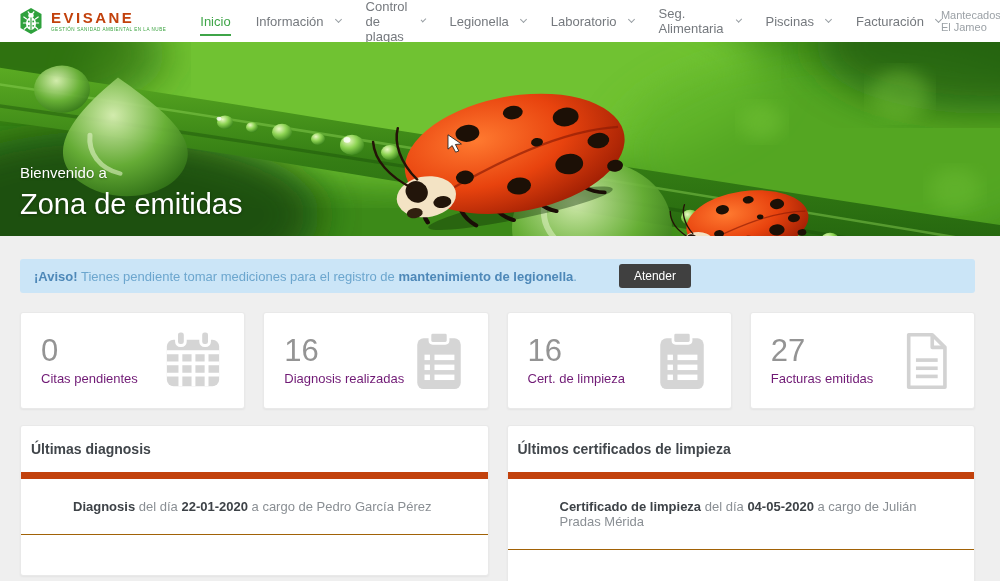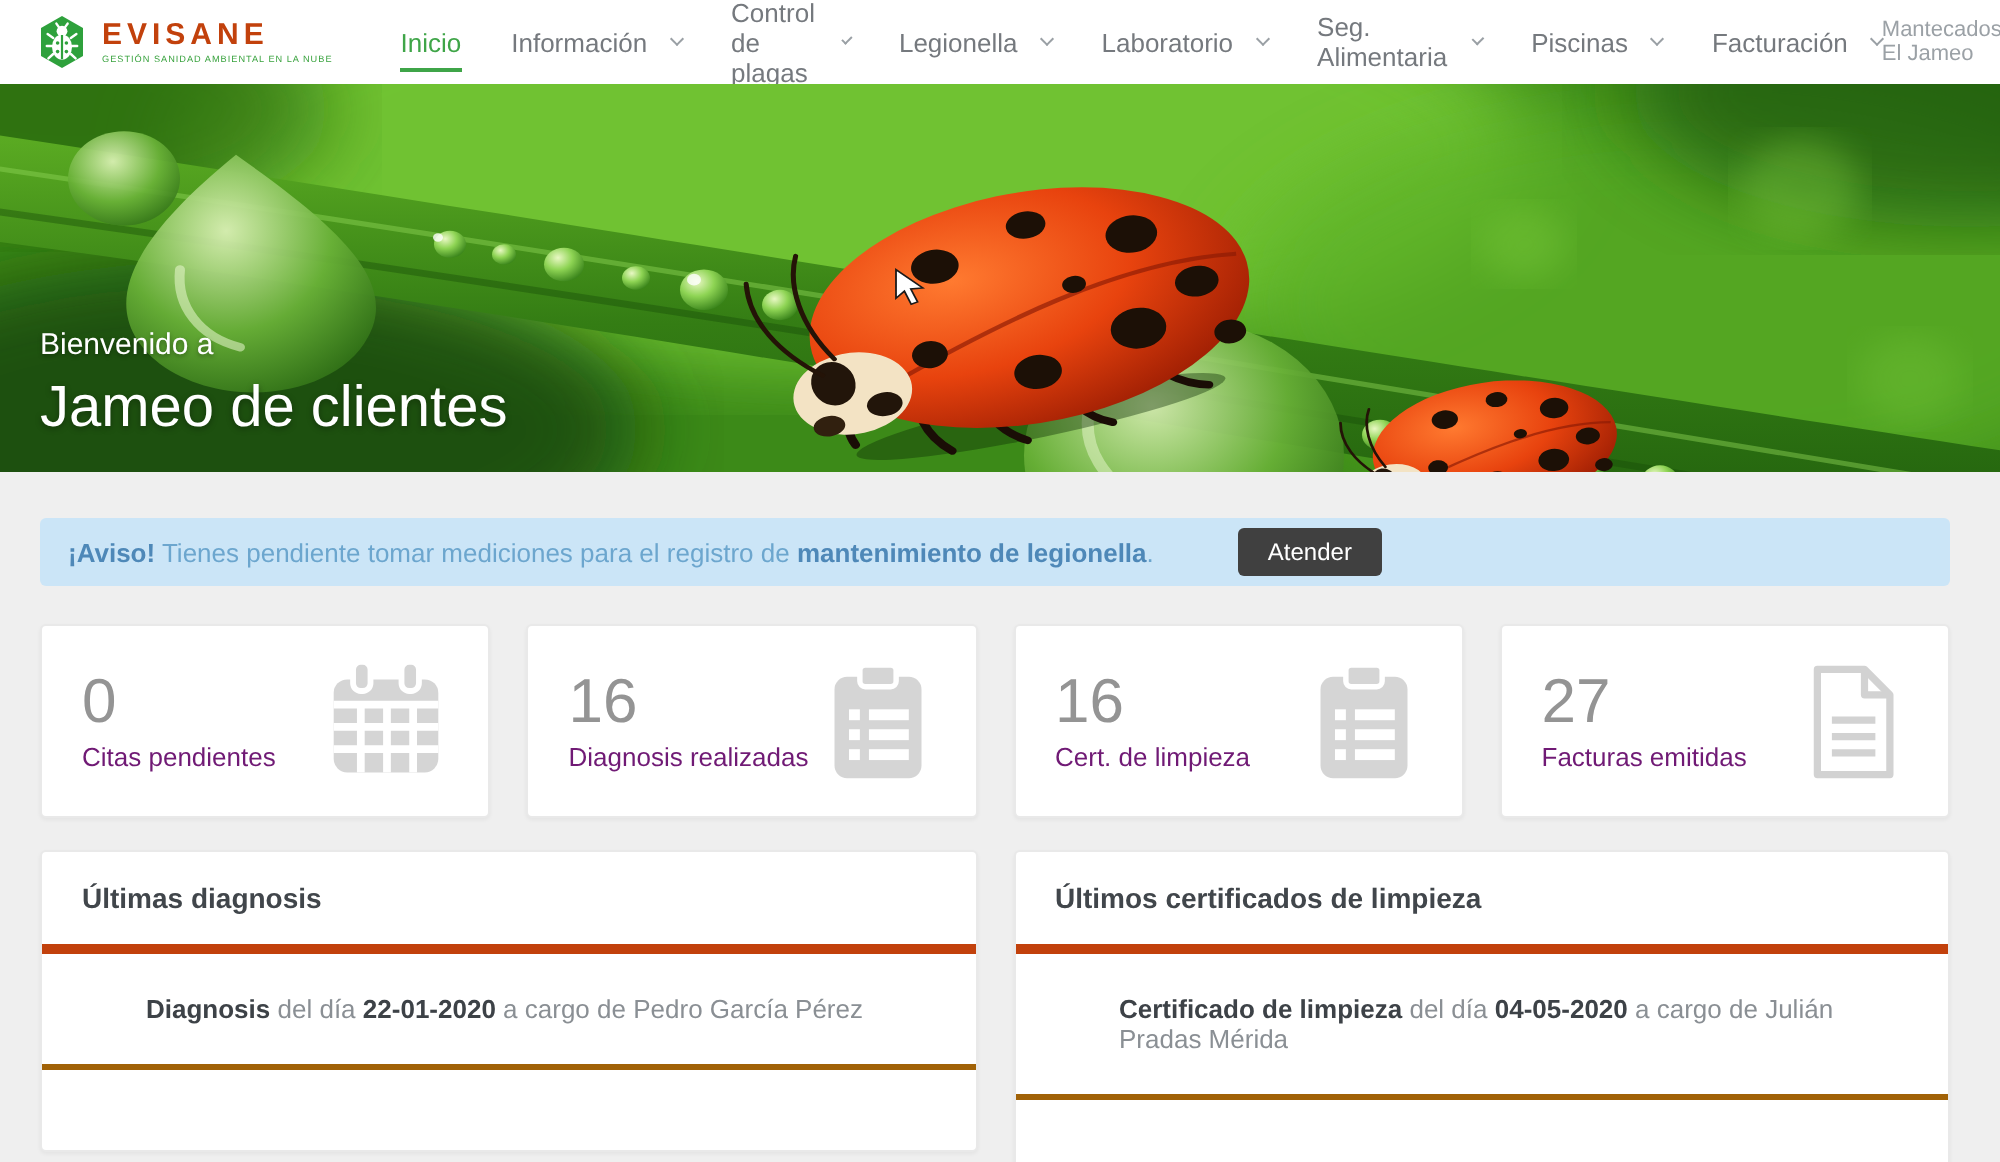--- a/index.html
+++ b/index.html
@@ -46,24 +46,24 @@
   .stat-card { flex:1; height:97px; background:#fff; border:1px solid #e9e9e9; border-radius:3px;
     box-shadow:0 1px 2px rgba(0,0,0,.05); display:flex; align-items:center; padding:0 20px; cursor:pointer; }
   .stat-value { font-size:31px; color:#949494; line-height:1.05; }
   .stat-label { font-size:13px; color:#701a75; margin-top:3px; }
   .stat-icon { margin-left:auto; }
 
   
   .panels { display:flex; gap:18px; margin-top:16px; align-items:flex-start; }
   .panel { flex:1; background:#fff; border:1px solid #e9e9e9; border-radius:3px;
     box-shadow:0 1px 2px rgba(0,0,0,.05); }
-  .panel-header { padding:15px 20px; font-size:14px; font-weight:bold; color:#41464b;
-    border-bottom:5px solid #c2410c; }
+  .panel-header { padding:15px 10px; font-size:14px; font-weight:bold; color:#41464b;
+    border-bottom:7px solid #c2410c; }
   .panel-row { padding:20px 14px 20px 52px; font-size:13px; color:#8a8f94;
-    border-bottom:3px solid #a16207; cursor:pointer; }
+    border-bottom:1px solid #a16207; cursor:pointer; }
   .panel-row:last-child { border-bottom:none; }
   .panel-row b { color:#3d4247; }
 </style>
 </head>
 <body>
 
 <header class="topbar">
   <div class="brand">
     <svg width="26" height="28" viewBox="0 0 26 28">
       <path d="M13 1 L23.5 7 V21 L13 27 L2.5 21 V7 Z" fill="#2ea13c"></path>
@@ -249,21 +249,21 @@
     <path d="M 545 190 C 540 215 552 238 575 248" stroke="#eaf8d0" stroke-width="6" fill="none" opacity=".5" stroke-linecap="round"></path>
 
     <use href="#ladybug" transform="translate(505,135) rotate(-14)"></use>
     <use href="#ladybug" transform="translate(742,215) rotate(-10) scale(0.55)"></use>
 
     <path d="M 448 110 l 0 17 l 4.2 -4.2 l 3.4 7.8 l 3.2 -1.4 l -3.4 -7.7 l 6 -0.6 Z" fill="#fff" stroke="#1a1a1a" stroke-width=".9"></path>
   </svg>
 
   <div class="hero-text">
     <div class="hero-welcome">Bienvenido a</div>
-    <div class="hero-title">Jameo de clientes</div>
+    <div class="hero-title">Zona de emitidas</div>
   </div>
 </section>
 
 <div class="content">
 
   <div class="alert">
     <span>
       <b>¡Aviso!</b>
       <span>Tienes pendiente tomar mediciones para el registro de</span>
       <b>mantenimiento de legionella</b><span>.</span>

